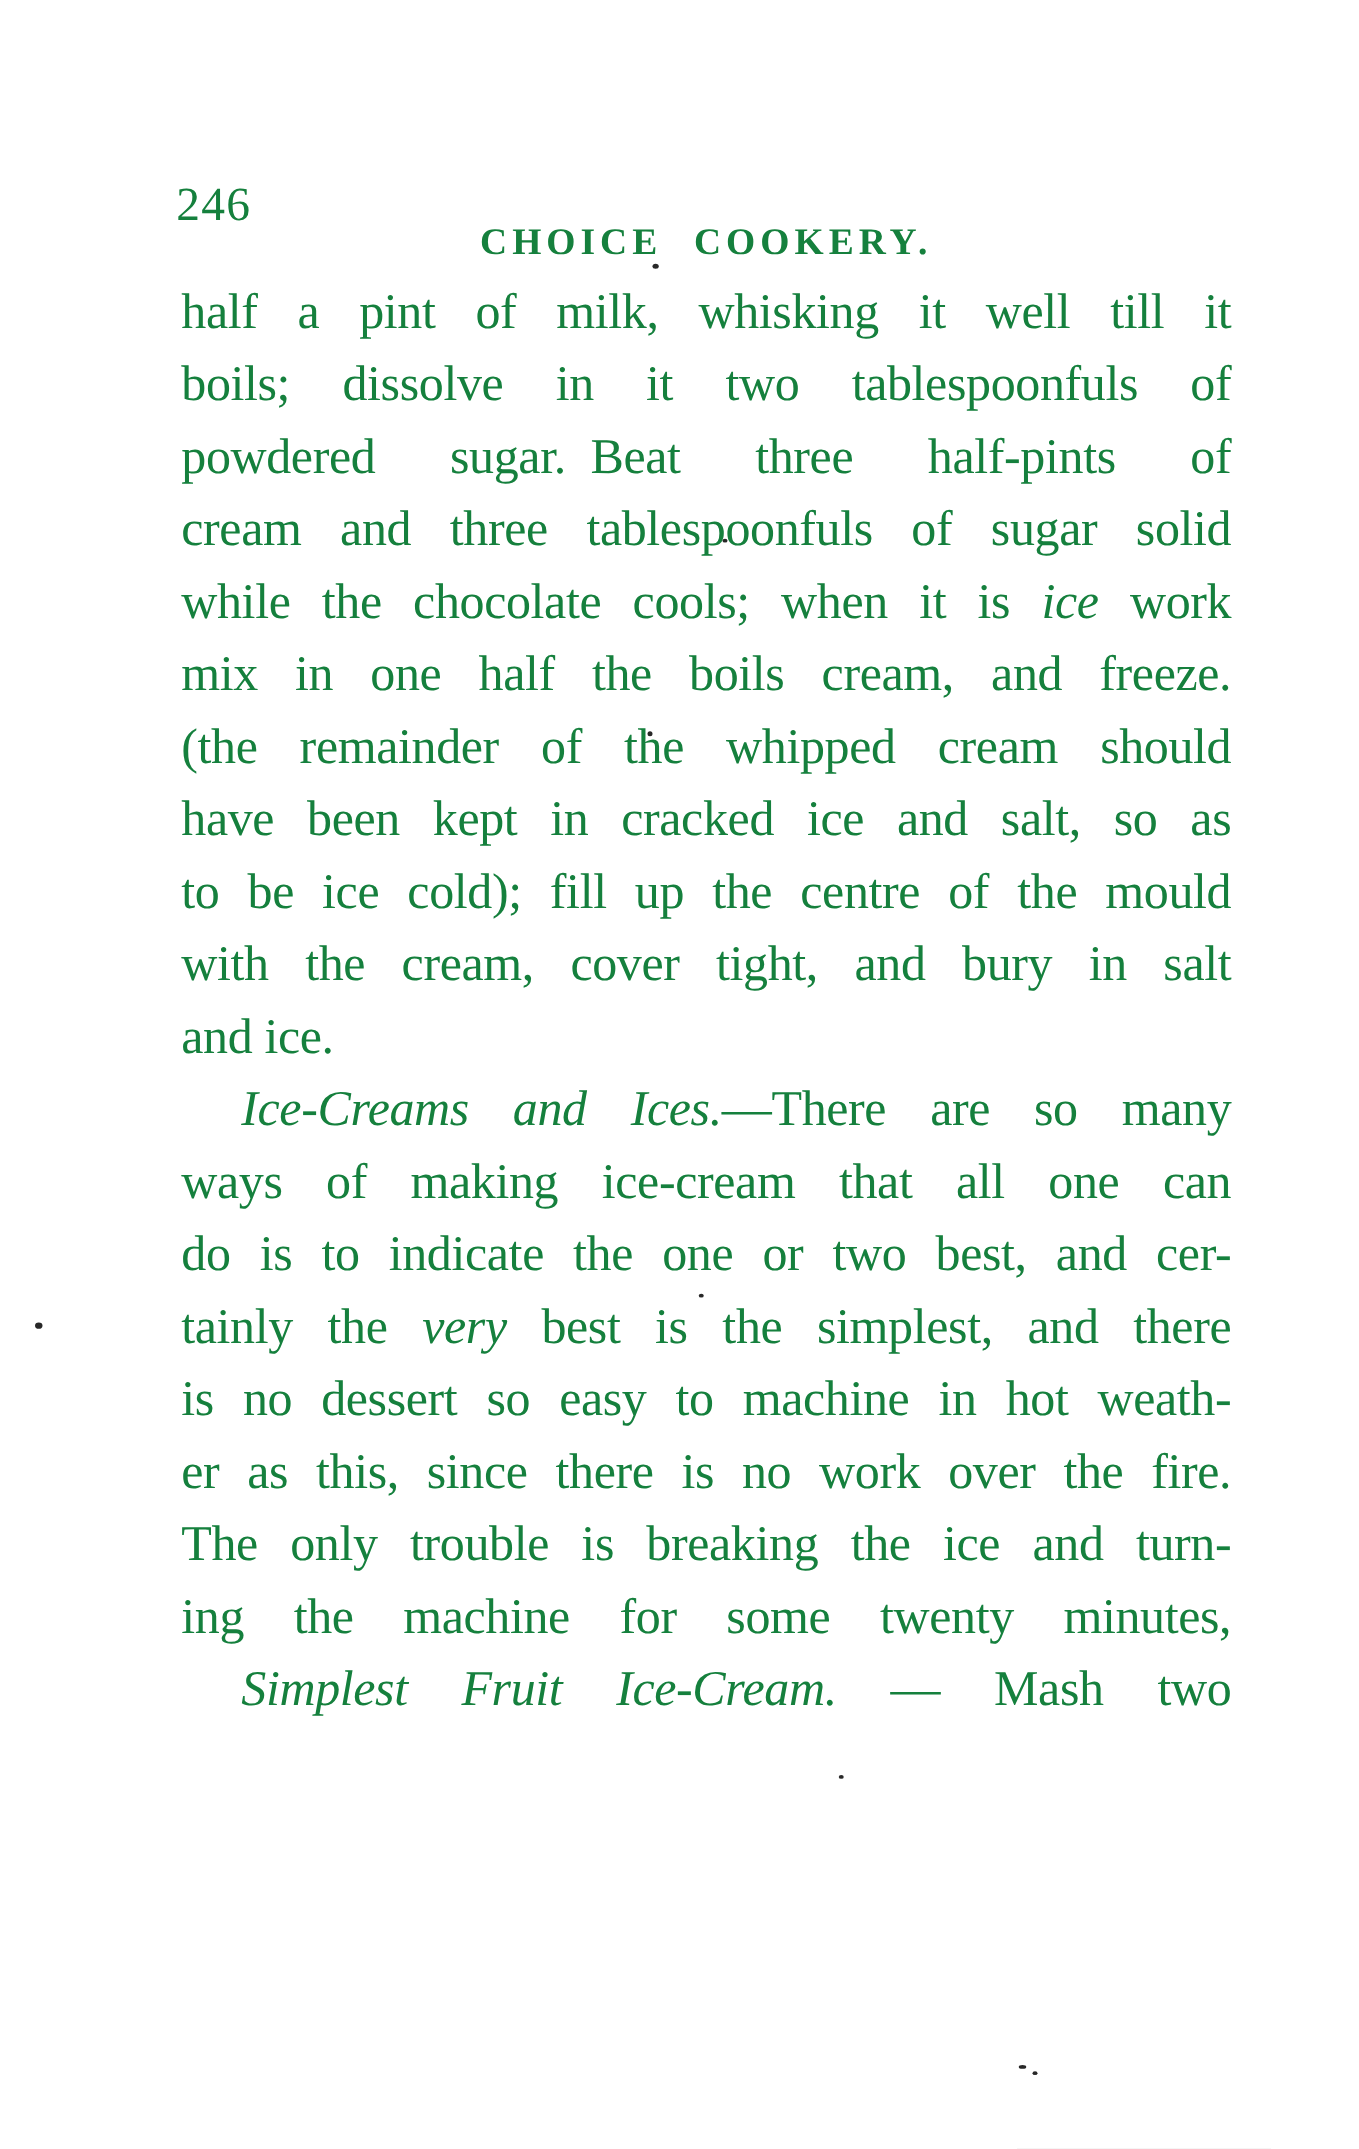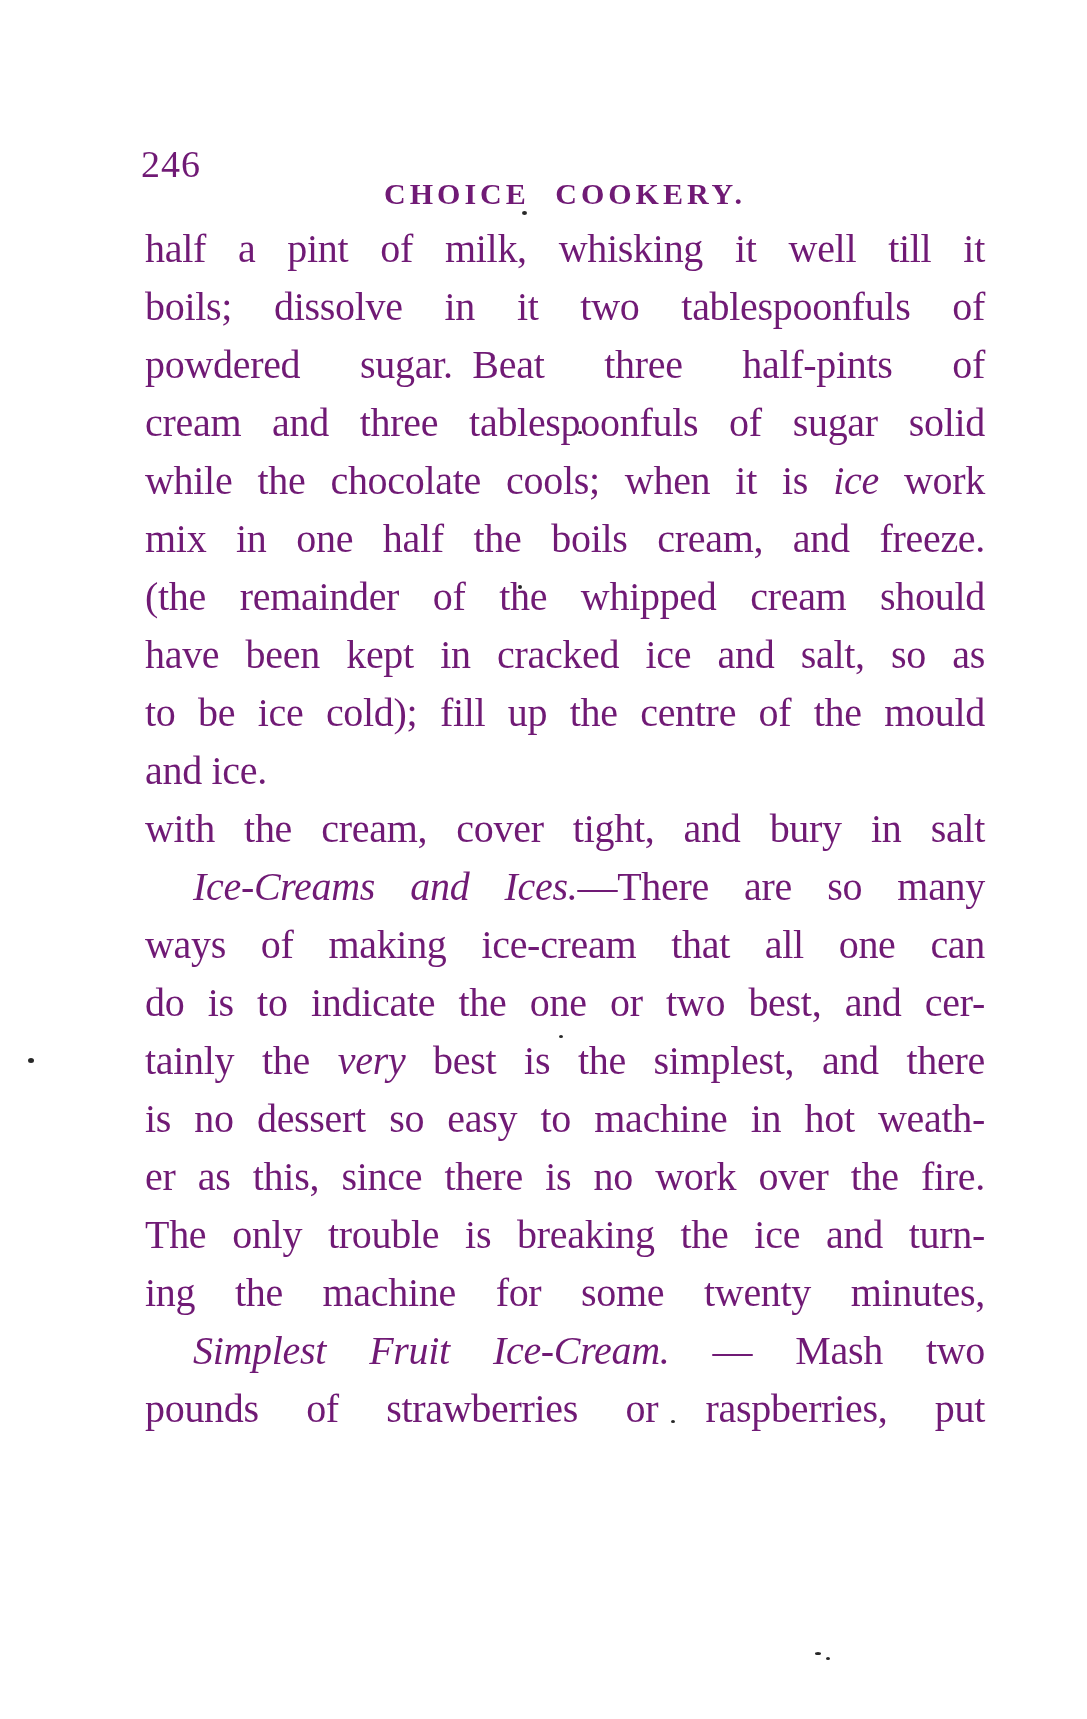--- a/index.html
+++ b/index.html
@@ -67,48 +67,47 @@
   .speck {
     position: absolute;
     background: #111;
     border-radius: 50%;
     opacity: 0.9;
   }
 </style>
 </head>
 <body>
 
-<div id="page" style="color: #701a75; background: rgb(255, 255, 255);">
+<div id="page" style="color: #15803d; background: rgb(255, 255, 255);">
   <div id="header-row">
     <span id="page-number">246</span>
     <span id="running-title">CHOICE COOKERY.</span>
   </div>
 
   <div id="text-block">
       <div class="line just"><span>half a pint of milk, whisking it well till it</span></div>
       <div class="line just"><span>boils; dissolve in it two tablespoonfuls of</span></div>
       <div class="line just"><span>powdered sugar. Beat three half-pints of</span></div>
       <div class="line just"><span>cream and three tablespoonfuls of sugar solid</span></div>
       <div class="line just"><span>while the chocolate cools; when it is </span><span class="it">ice</span><span> work</span></div>
       <div class="line just"><span>mix in one half the boils cream, and freeze.</span></div>
       <div class="line just"><span>(the remainder of the whipped cream should</span></div>
       <div class="line just"><span>have been kept in cracked ice and salt, so as</span></div>
       <div class="line just"><span>to be ice cold); fill up the centre of the mould</span></div>
+      <div class="line just"><span>with the cream, cover tight, and bury in salt</span></div>
       <div class="line"><span>and ice.</span></div>
-      <div class="line just"><span>with the cream, cover tight, and bury in salt</span></div>
       <div class="line just ind"><span class="it">Ice-Creams and Ices.</span><span>—There are so many</span></div>
       <div class="line just"><span>ways of making ice-cream that all one can</span></div>
       <div class="line just"><span>do is to indicate the one or two best, and cer-</span></div>
       <div class="line just"><span>tainly the </span><span class="it">very</span><span> best is the simplest, and there</span></div>
       <div class="line just"><span>is no dessert so easy to machine in hot weath-</span></div>
       <div class="line just"><span>er as this, since there is no work over the fire.</span></div>
       <div class="line just"><span>The only trouble is breaking the ice and turn-</span></div>
       <div class="line just"><span>ing the machine for some twenty minutes,</span></div>
       <div class="line just ind"><span class="it">Simplest Fruit Ice-Cream.</span><span> — Mash two</span></div>
-      <div class="line just"><span>pounds of strawberries or raspberries, put</span></div>
     </div>
 
   <div id="artifact-layer">
       <div class="speck" style="left: 522px; top: 211px; width: 5px; height: 4px;"></div>
       <div class="speck" style="left: 578px; top: 431px; width: 4px; height: 3px;"></div>
       <div class="speck" style="left: 518px; top: 585px; width: 4px; height: 4px;"></div>
       <div class="speck" style="left: 559px; top: 1035px; width: 4px; height: 3px;"></div>
       <div class="speck" style="left: 28px; top: 1058px; width: 6px; height: 5px;"></div>
       <div class="speck" style="left: 671px; top: 1420px; width: 4px; height: 3px;"></div>
       <div class="speck" style="left: 815px; top: 1652px; width: 6px; height: 3px;"></div>

